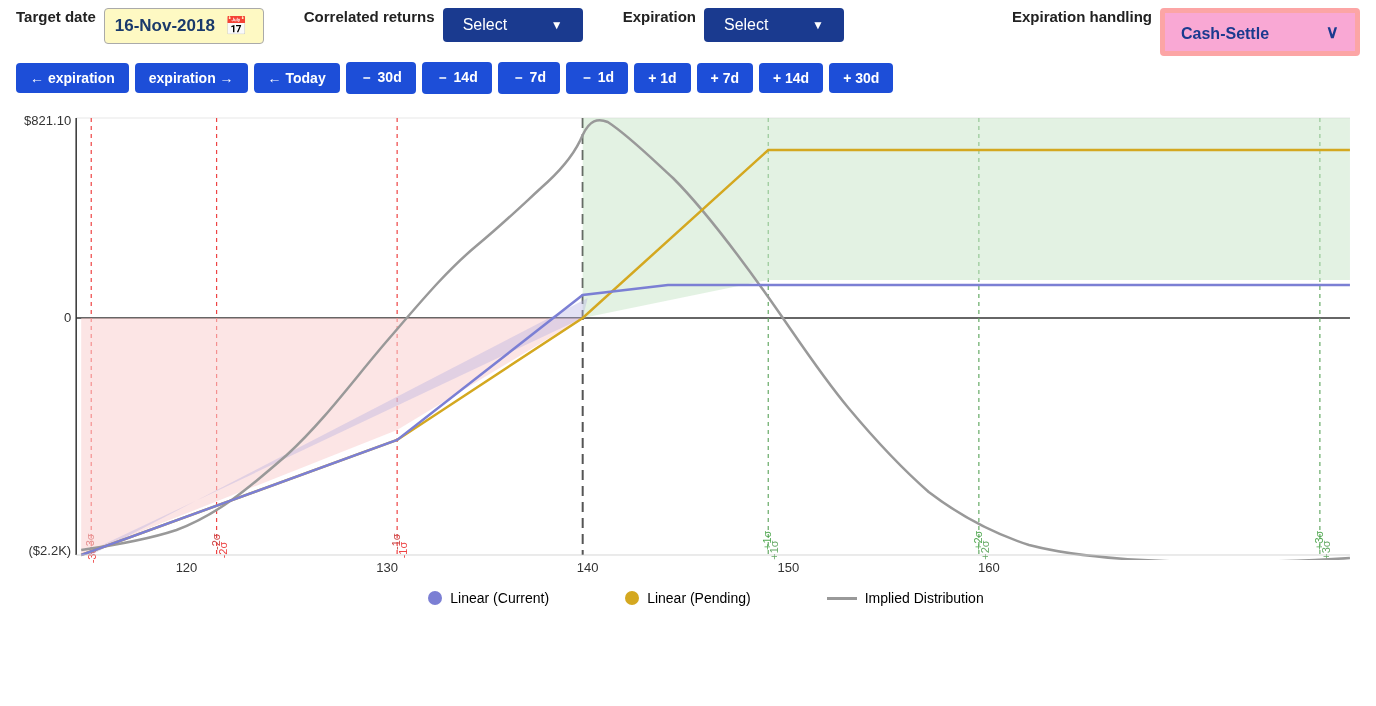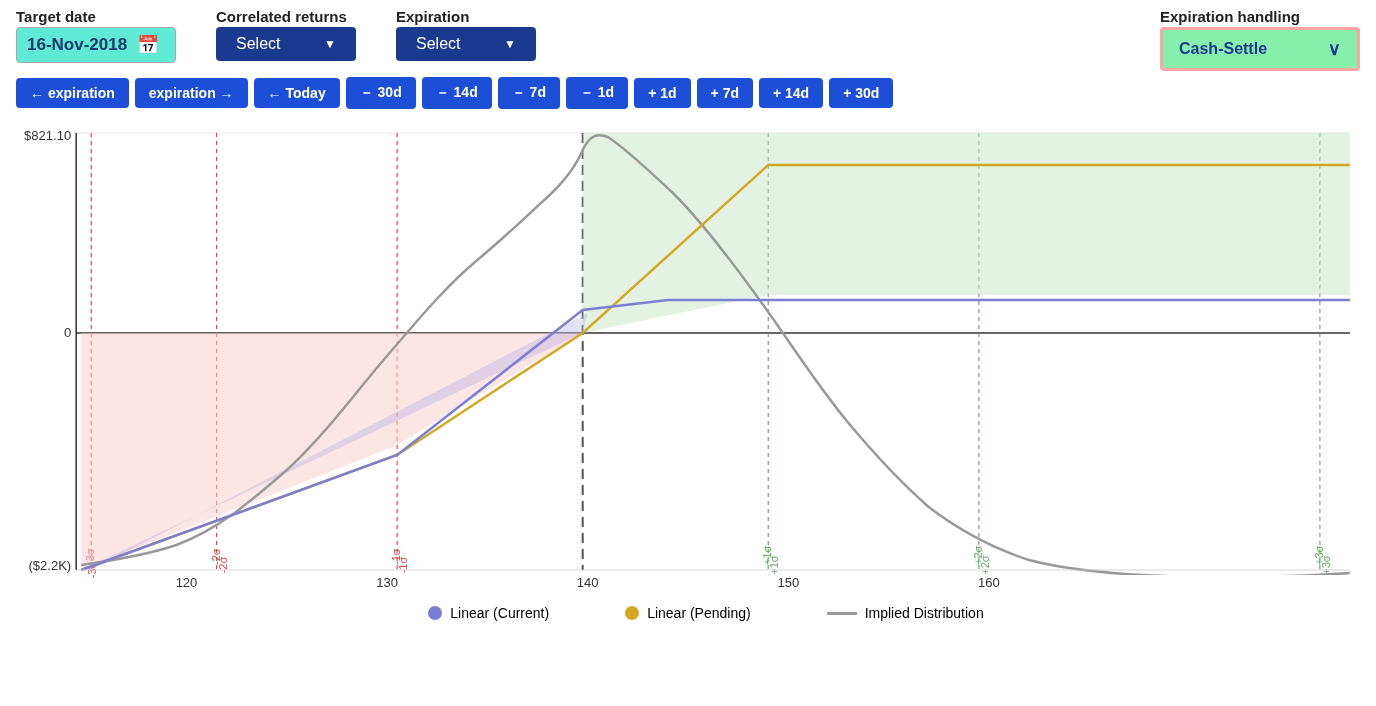--- a/index.html
+++ b/index.html
@@ -7,39 +7,39 @@
 
     .top-controls {
       display: flex;
       align-items: flex-start;
       padding: 8px 16px 0 16px;
       gap: 40px;
     }
 
     .control-group {
       display: flex;
-      flex-direction: column;
+      flex-direction: row;
       align-items: flex-start;
-      gap: 2px;
+      gap: 8px;
     }
 
     .control-label {
       font-size: 15px;
       font-weight: 600;
       color: #222;
     }
 
     .date-input-wrapper {
       display: flex;
       align-items: center;
       border: 1px solid #aaa;
       border-radius: 4px;
       padding: 6px 10px;
       gap: 10px;
-      background: #5eead4;
+      background: #fef9c3;
       min-width: 160px;
     }
 
     .date-text {
       font-size: 17px;
       font-weight: 700;
       color: #1a3a6b;
     }
 
     .calendar-icon {
@@ -60,30 +60,30 @@
       align-items: center;
       gap: 8px;
       min-width: 140px;
       justify-content: space-between;
       text-align: right;
     }
 
     .select-btn .arrow { font-size: 12px; }
 
     .expiration-select {
-      background: #86efac;
+      background: #f9a8d4;
       color: #1a3a8f;
-      border: 3px solid #fca5a5;
+      border: 5px solid #fca5a5;
       border-radius: 4px;
       padding: 8px 16px;
       font-size: 16px;
       font-weight: 600;
       cursor: pointer;
       display: flex;
-      align-items: center;
+      align-items: flex-end;
       gap: 16px;
       min-width: 200px;
       justify-content: space-between;
     }
 
     .nav-buttons {
       display: flex;
       align-items: center;
       gap: 6px;
       padding: 6px 16px;

